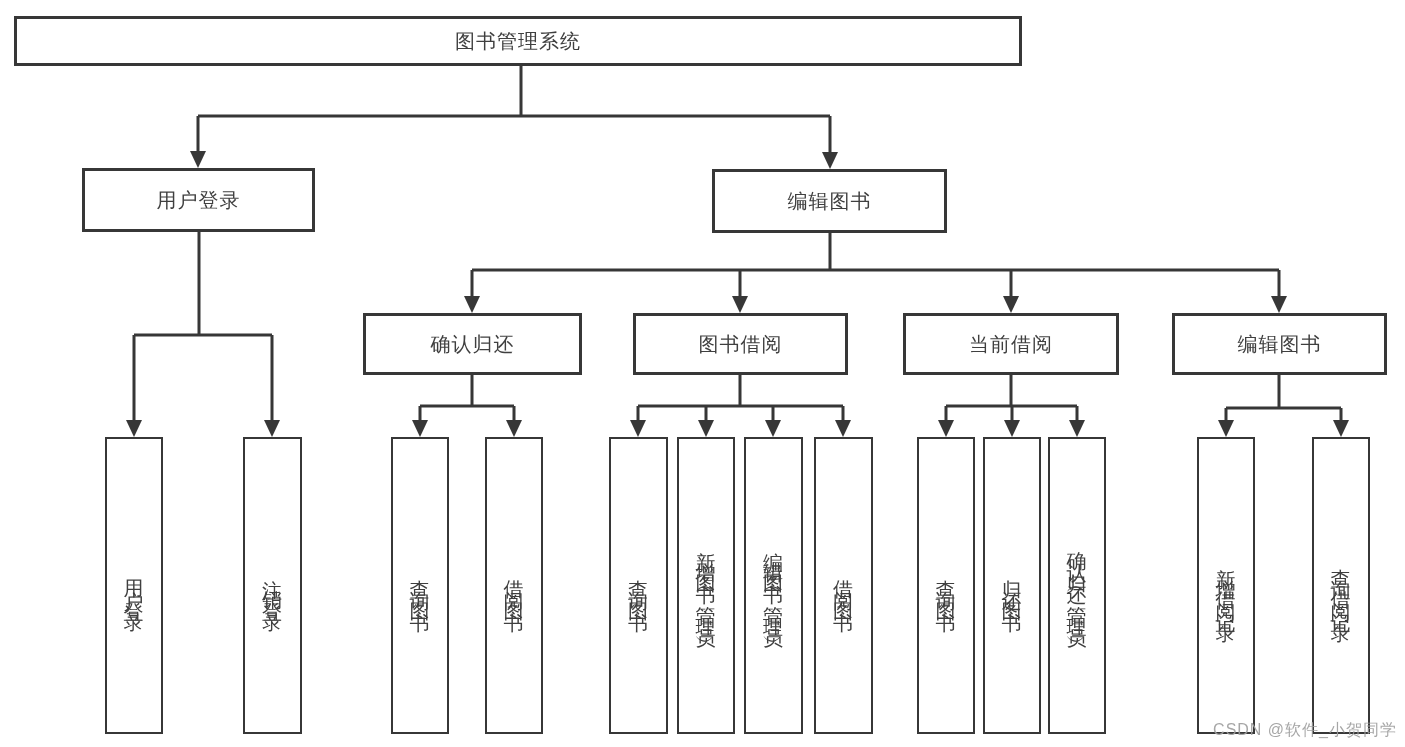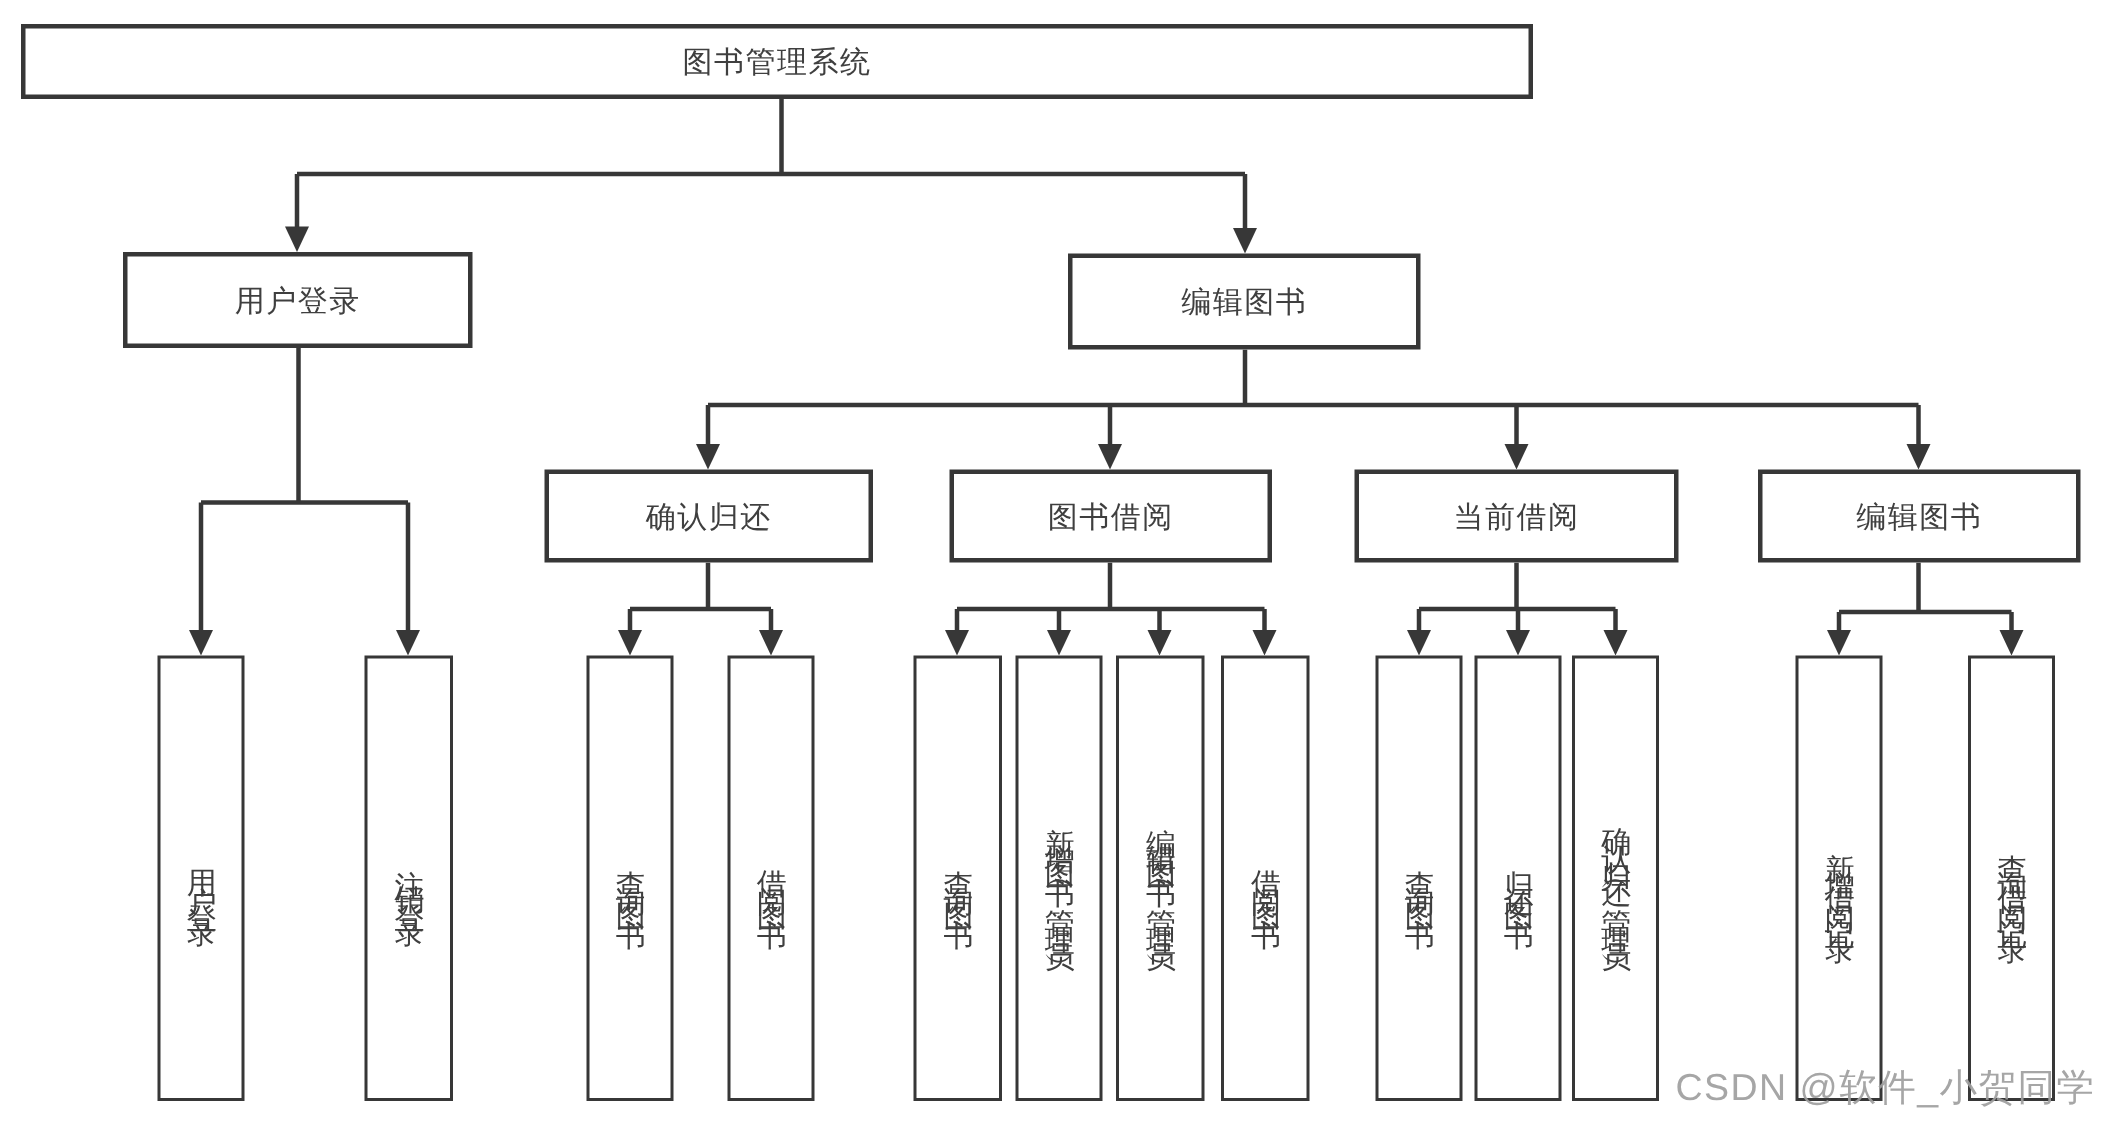--- a/index.html
+++ b/index.html
@@ -28,21 +28,21 @@
     writing-mode:vertical-rl;
     text-orientation:mixed;
     letter-spacing:11px;
     border-width:2.5px;
     line-height:1;
   }
   .watermark{
     position:absolute;
     right:8px;
     bottom:6px;
-    font-size:25px;
+    font-size:16px;
     color:rgba(158,158,158,0.92);
     letter-spacing:1px;
     z-index:3;
     white-space:nowrap;
   }
 </style>
 </head>
 <body>
 
 <div id="canvas">

